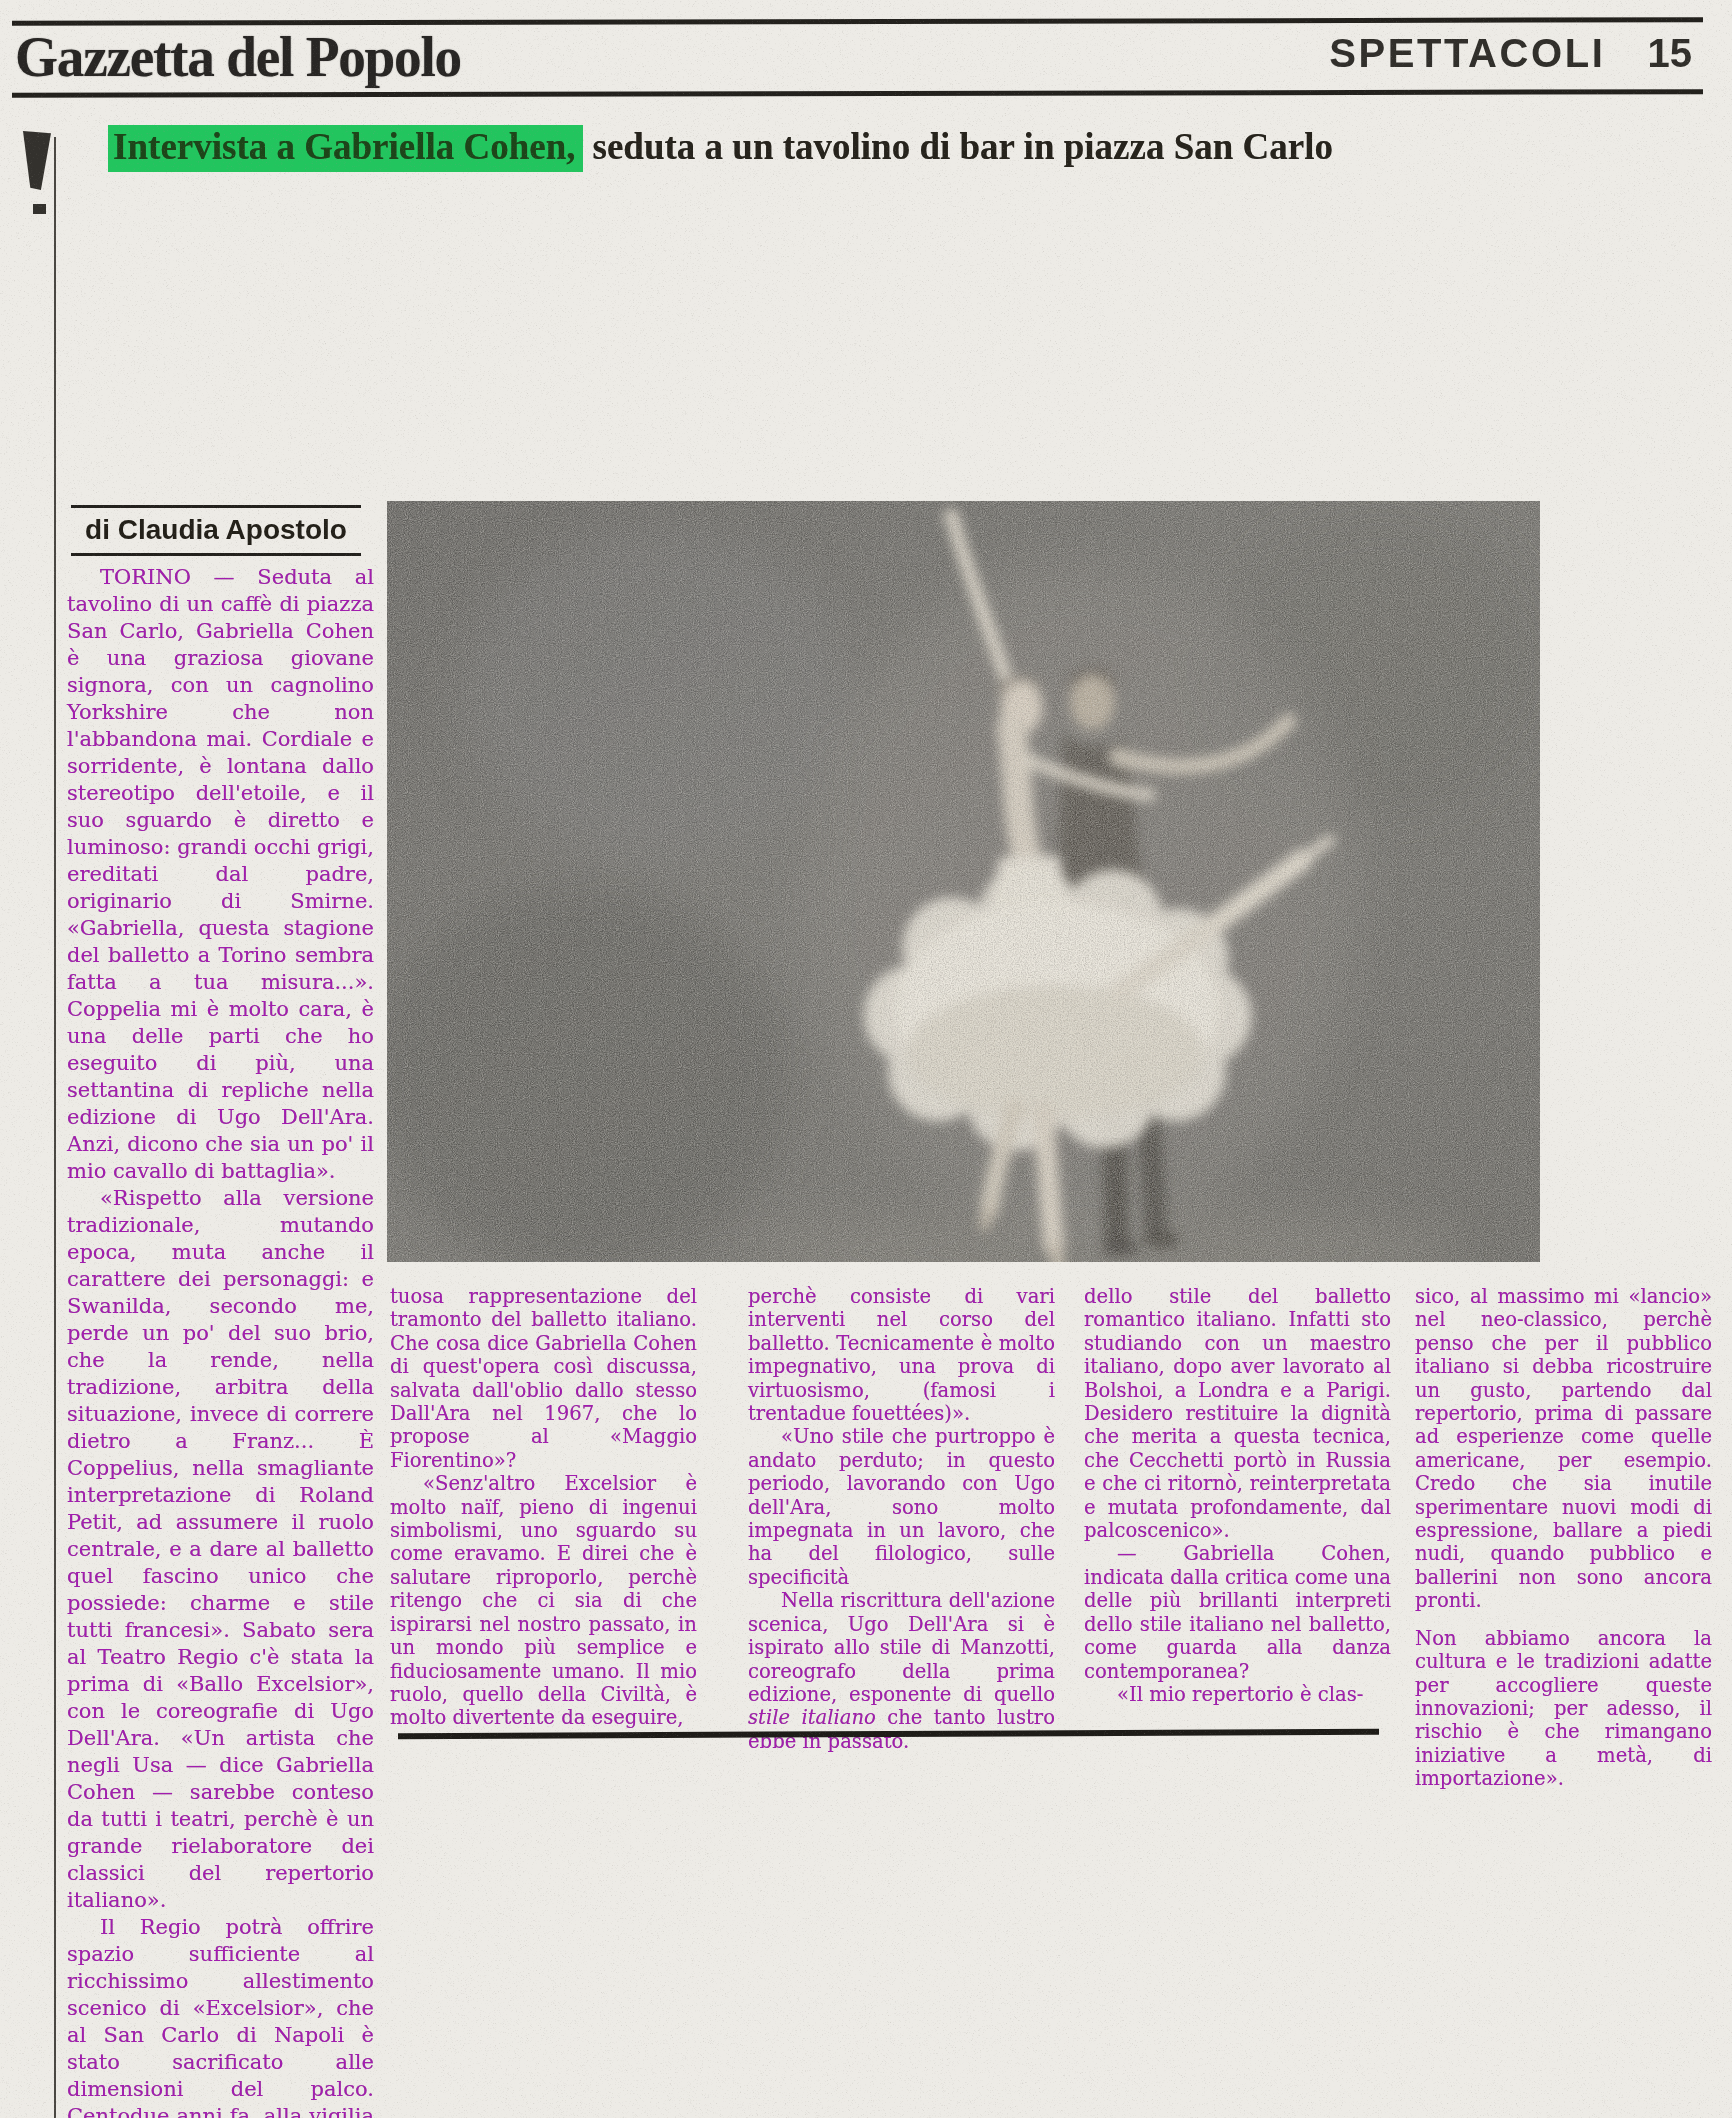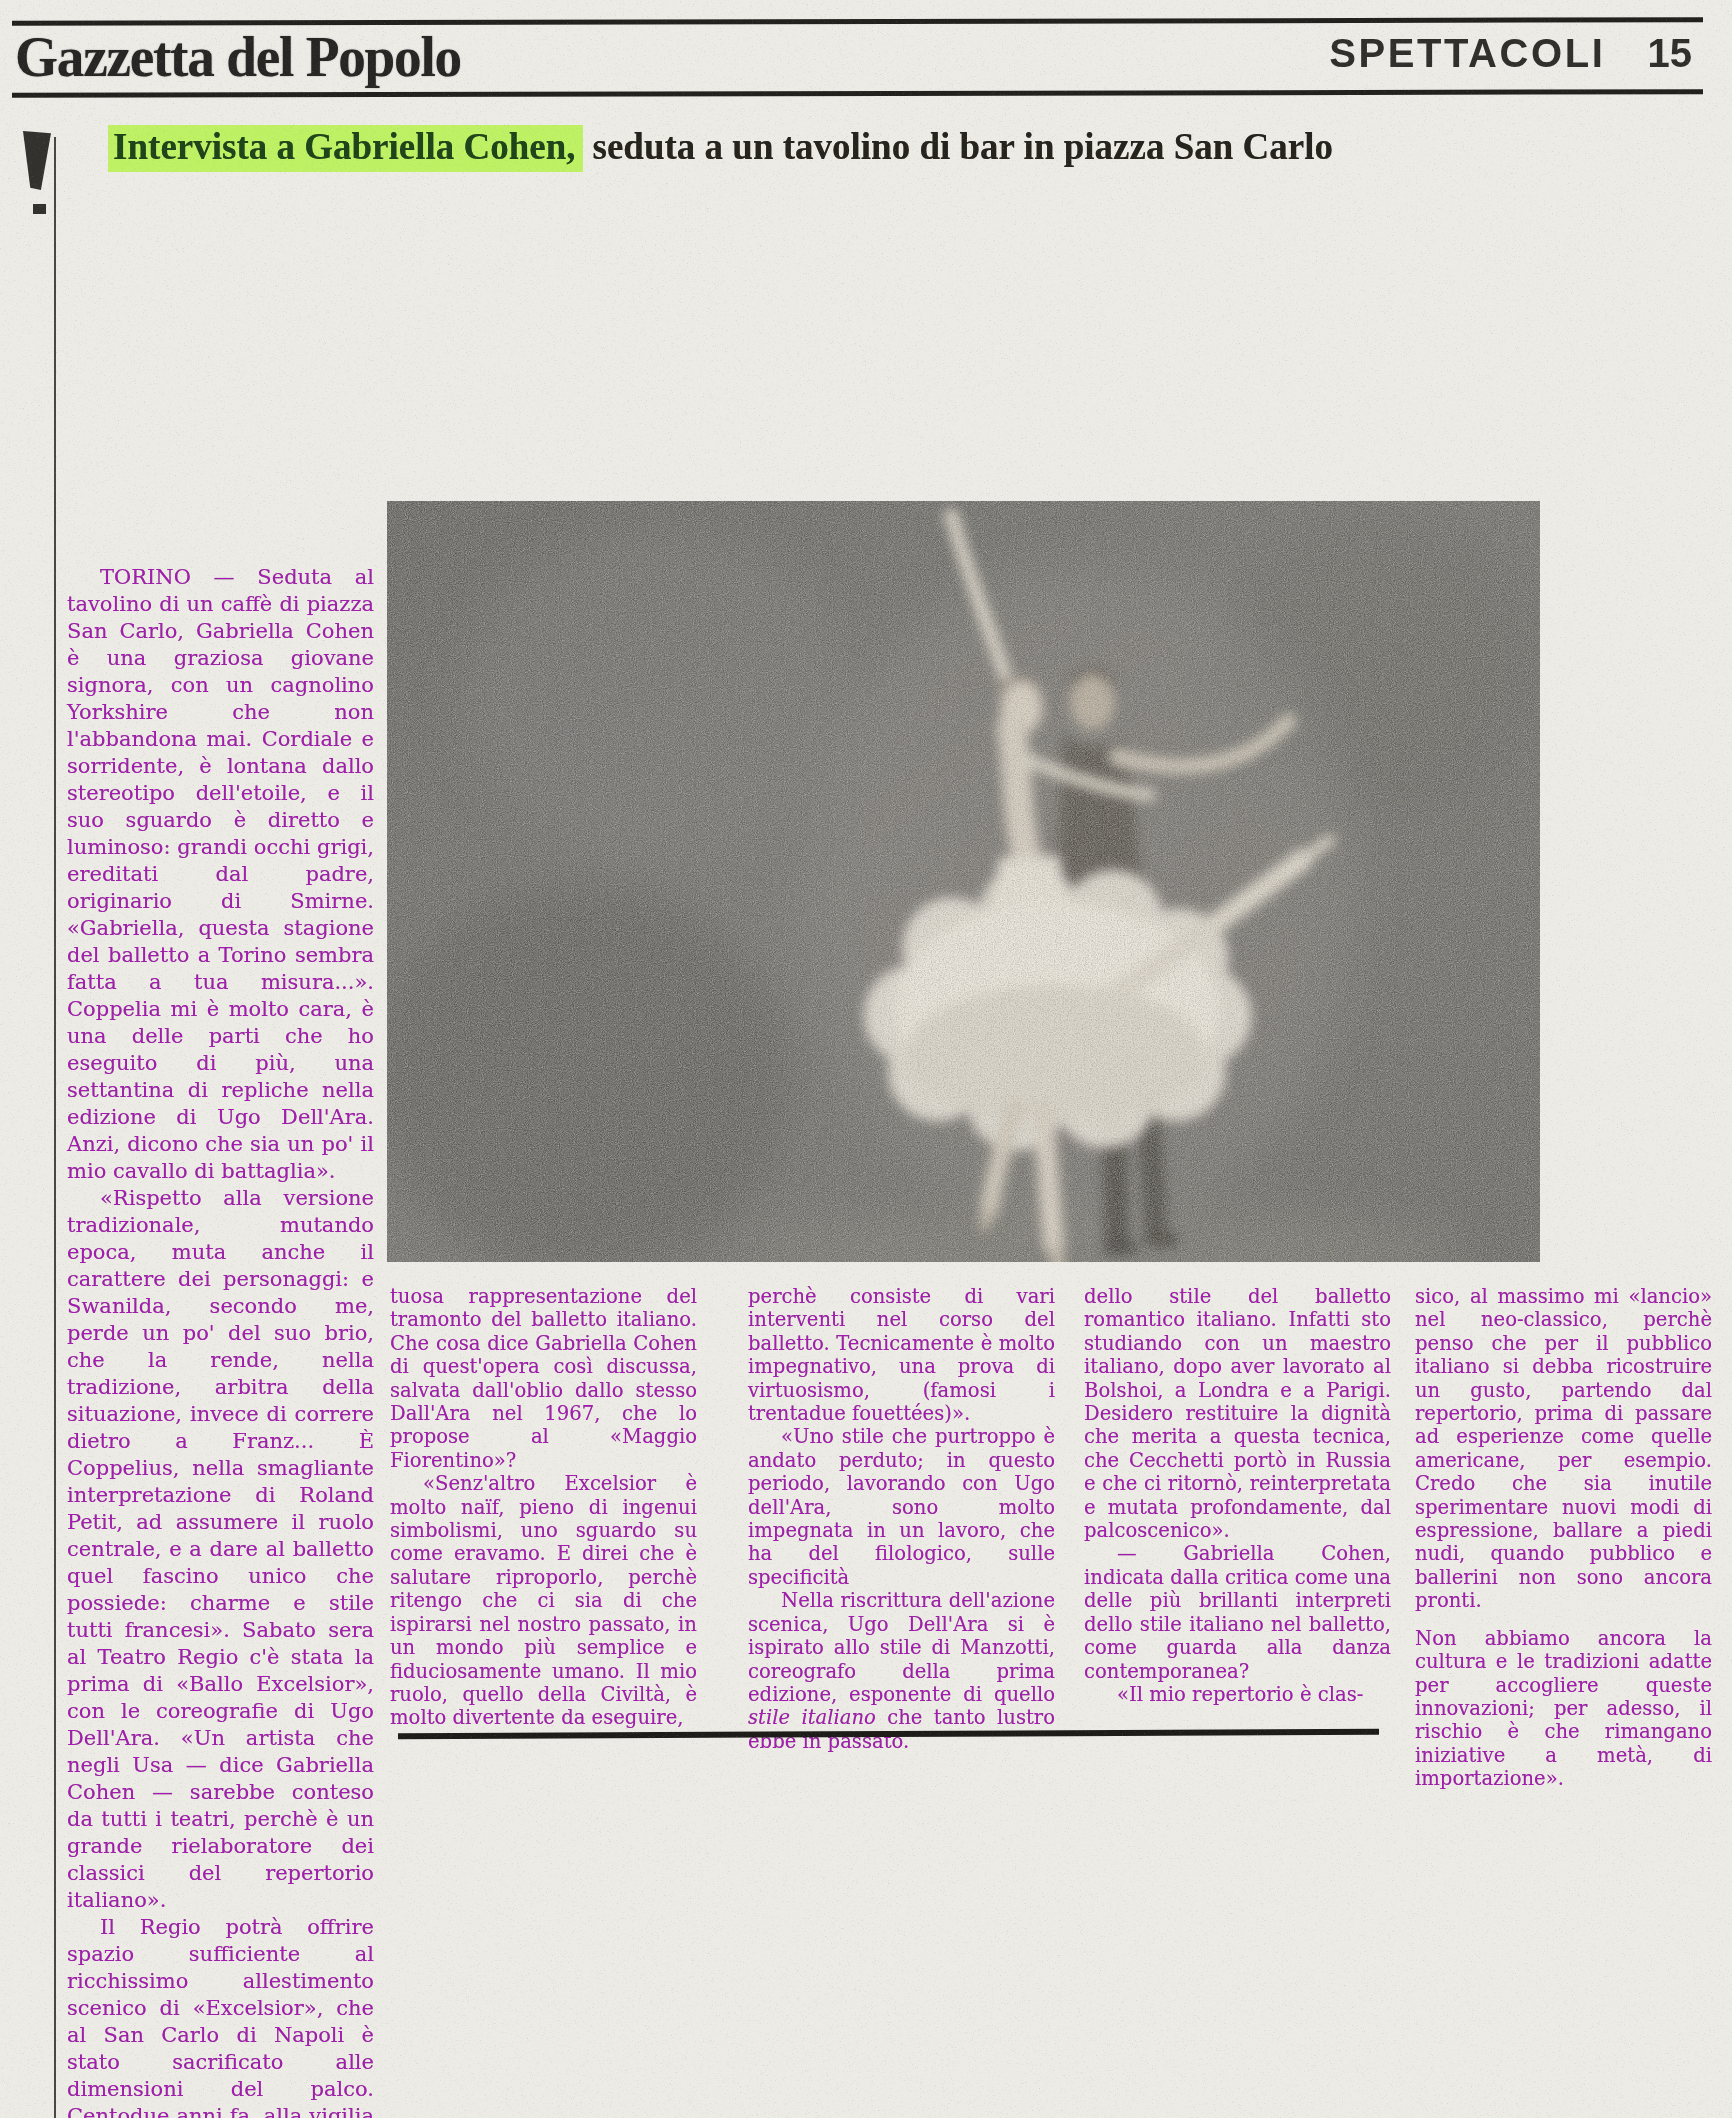--- a/index.html
+++ b/index.html
@@ -15,21 +15,21 @@
   .section-head{position:absolute;top:31px;right:41px;font-family:"Liberation Sans",sans-serif;
         font-weight:bold;font-size:40px;color:#312f2b;letter-spacing:2.6px;white-space:nowrap;}
   .section-head .pagenum{margin-left:42px;letter-spacing:0;}
   .attention-wedge{position:absolute;left:23px;top:131px;width:28px;height:59px;background:#33312d;
         clip-path:polygon(0% 0%,100% 4%,64% 100%,26% 96%);}
   .attention-dot{position:absolute;left:33px;top:204px;width:13px;height:9.6px;background:#33312d;}
   .left-rule{position:absolute;left:54px;top:137px;width:1.9px;height:1981px;background:#4a4742;}
   .kicker{position:absolute;left:108px;top:125px;font-family:"Liberation Serif",serif;
         font-weight:bold;font-size:37px;color:#26231c;white-space:nowrap;
         text-shadow:0 0 0.6px rgba(40,36,28,.5);}
-  .kicker .hl{background:#bef264;color:#1d4519;padding:1.3px 7.7px 5.1px 5.1px;}
+  .kicker .hl{background:#22c55e;color:#1d4519;padding:1.3px 7.7px 5.1px 5.1px;}
   .headline{position:absolute;left:0;top:197px;width:1709px;margin:0;
         font-family:"Liberation Sans",sans-serif;font-weight:bold;color:#3a372f;}
   .headline span{display:block;width:max-content;margin:0 auto;font-size:108px;line-height:136px;
         letter-spacing:-3.2px;transform:scaleX(.9);transform-origin:50% 50%;white-space:nowrap;
         text-shadow:0 0 1.9px rgba(58,55,47,.55);}
   .byline-box{position:absolute;left:71px;top:505px;width:290px;}
   .byline-rule{height:3.2px;background:#23211d;}
   .byline-text{text-align:center;font-family:"Liberation Sans",sans-serif;font-weight:bold;
         font-size:28px;padding:5.8px 0 7px;color:#232019;}
   .photo{position:absolute;left:387px;top:501px;width:1153px;height:761px;}
@@ -62,20 +62,25 @@
 
   <div class="attention-wedge"></div>
   <div class="attention-dot"></div>
   <div class="left-rule"></div>
 
   <div class="kicker">
     <span class="hl">Intervista a Gabriella Cohen,</span><span> seduta a un tavolino di bar in piazza San Carlo</span>
   </div>
 
 
+  <div class="byline-box">
+    <div class="byline-rule"></div>
+    <div class="byline-text">di Claudia Apostolo</div>
+    <div class="byline-rule"></div>
+  </div>
 
   <svg class="photo" viewBox="0 0 1795 1185" preserveAspectRatio="none" aria-hidden="true">
     <defs>
       <linearGradient id="pg" x1="0" y1="0" x2="1" y2="1">
         <stop offset="0" stop-color="#5b5a57"></stop>
         <stop offset="0.45" stop-color="#6b6a66"></stop>
         <stop offset="1" stop-color="#605f5b"></stop>
       </linearGradient>
       <filter id="blurL" x="-30%" y="-30%" width="160%" height="160%">
           <feGaussianBlur stdDeviation="34"></feGaussianBlur>

